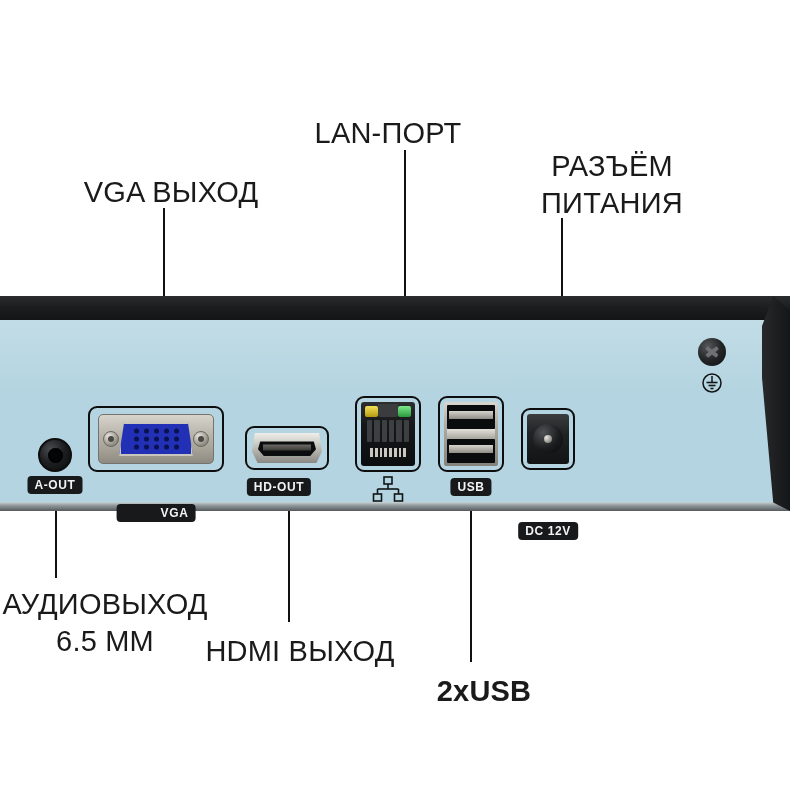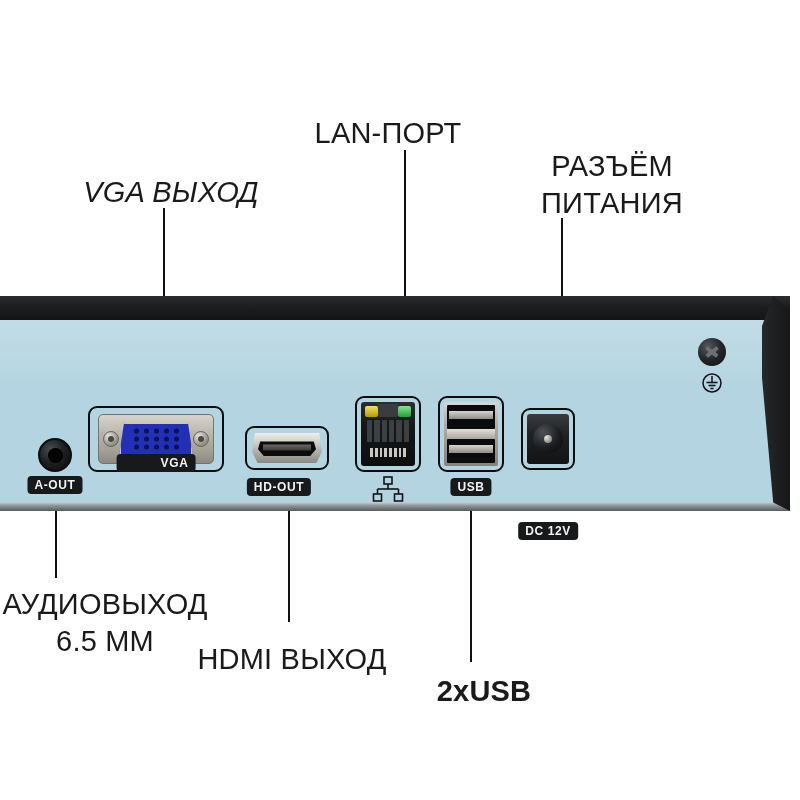--- a/index.html
+++ b/index.html
@@ -428,26 +428,26 @@
     line-height: 1;
     white-space: nowrap;
     transform: translateX(-50%);
     text-align: right;
   }
 </style>
 </head>
 <body>
 
 <div class="callout" id="callout-lan" style="left:388px; top:115px;">LAN-ПОРТ</div>
-<div class="callout" id="callout-vga" style="left:171px; top:174px;font-style:italic;">VGA ВЫХОД</div>
+<div class="callout" id="callout-vga" style="left:171px; top:174px;">VGA ВЫХОД</div>
 <div class="callout" id="callout-power" style="left:612px; top:148px;">РАЗЪЁМ
 ПИТАНИЯ</div>
 <div class="callout" id="callout-audio" style="left:105px; top:586px;">АУДИОВЫХОД
 6.5 ММ</div>
-<div class="callout" id="callout-hdmi" style="left:292px; top:633px;margin-top:8px;">HDMI ВЫХОД</div>
+<div class="callout" id="callout-hdmi" style="left:300px; top:633px;">HDMI ВЫХОД</div>
 <div class="callout" id="callout-usb" style="left:484px; top:673px;font-weight:bold;">2xUSB</div>
 
 <div class="leader" style="left:404px; top:150px; height:264px;"></div>
 <div class="leader" style="left:163px; top:208px; height:212px;"></div>
 <div class="leader" style="left:561px; top:218px; height:208px;"></div>
 <div class="leader" style="left:55px;  top:492px; height:86px;"></div>
 <div class="leader" style="left:288px; top:460px; height:162px;"></div>
 <div class="leader" style="left:470px; top:470px; height:192px;"></div>
 
 <div id="device">
@@ -554,16 +554,16 @@
     <circle cx="11" cy="11" r="9" fill="none" stroke="#121416" stroke-width="1.5"></circle>
     <line x1="11" y1="4" x2="11" y2="10" stroke="#121416" stroke-width="1.5"></line>
     <line x1="5.5" y1="10.5" x2="16.5" y2="10.5" stroke="#121416" stroke-width="1.6"></line>
     <line x1="7.5" y1="13.5" x2="14.5" y2="13.5" stroke="#121416" stroke-width="1.6"></line>
     <line x1="9.5" y1="16.5" x2="12.5" y2="16.5" stroke="#121416" stroke-width="1.6"></line>
   </svg>
 
 </div>
 
 <div class="badge" style="left:55px;  top:476px;">A-OUT</div>
-<div class="badge" style="left:156px; top:454px;padding-left:44px;">VGA</div>
+<div class="badge" style="left:156px; top:504px;padding-left:44px;">VGA</div>
 <div class="badge" style="left:279px; top:478px;">HD-OUT</div>
 <div class="badge" style="left:471px; top:478px;">USB</div>
 <div class="badge" style="left:548px; top:478px;margin-top:44px;">DC 12V</div>
 
 </body></html>

